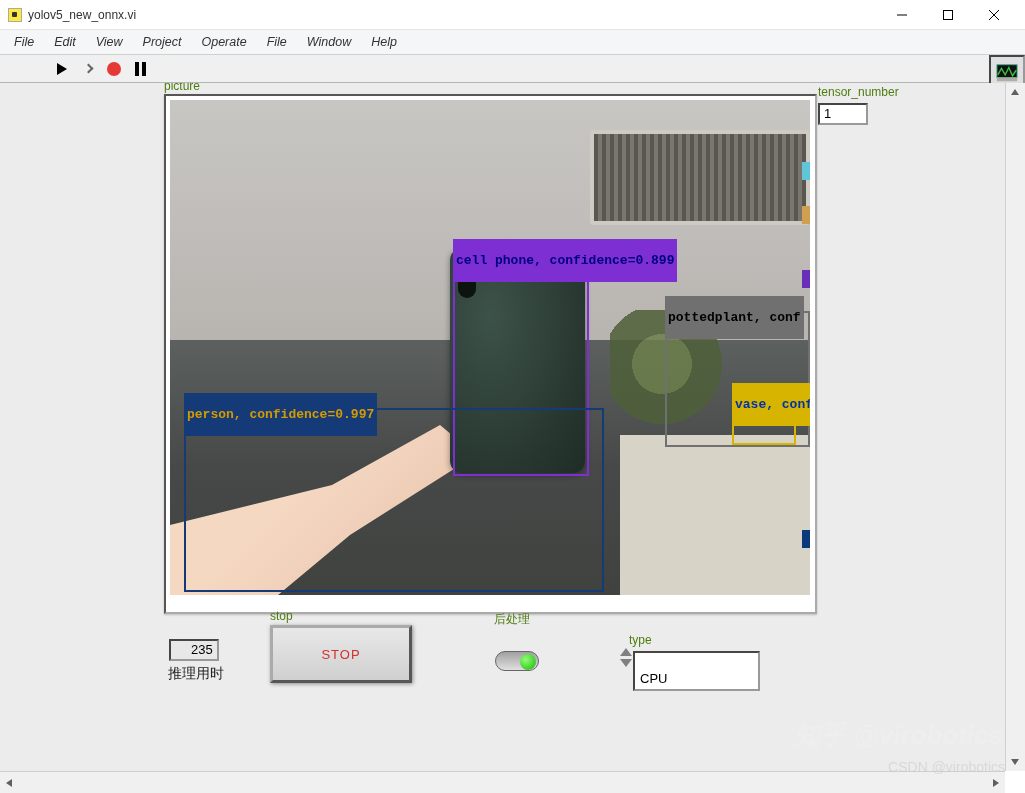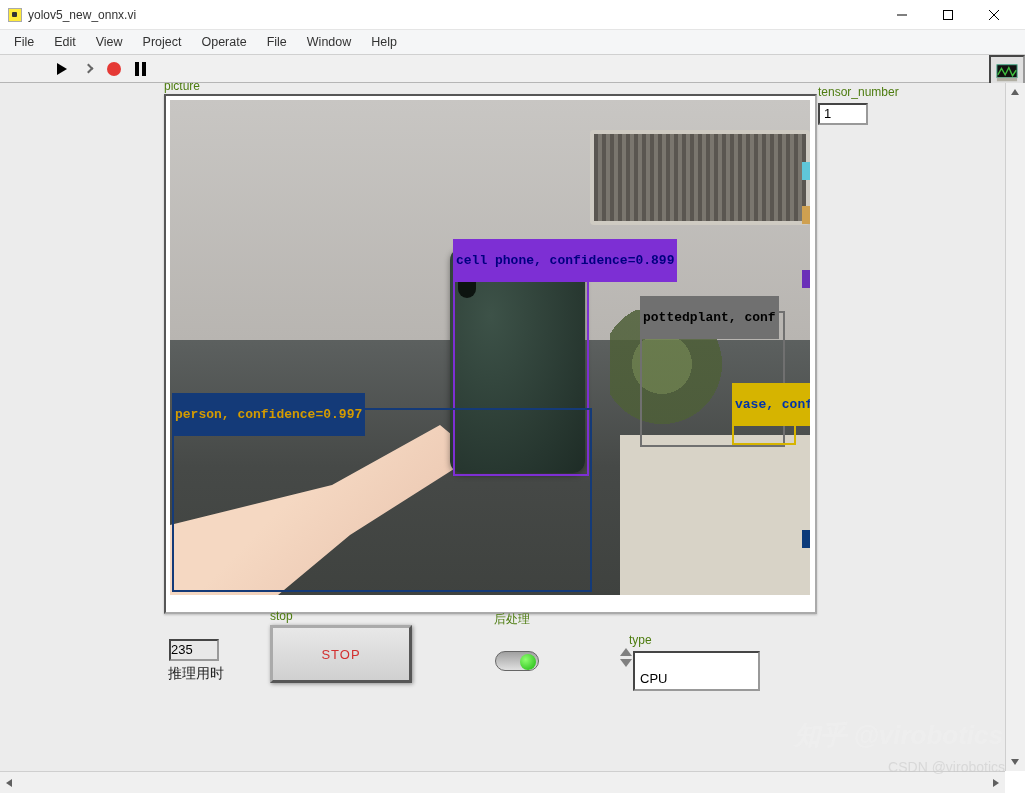--- a/index.html
+++ b/index.html
@@ -7,21 +7,21 @@
 
 .titlebar { height: 30px; display: flex; align-items: center; padding: 1px 8px; background: #fff; border-bottom: 1px solid #e5e5e5; }
 .titlebar .icon-lv { width: 14px; height: 14px; background: #ffeb3b; border: 1px solid #aaa; margin-right: 6px; position: relative; }
 .titlebar .icon-lv::after { content:""; position:absolute; left:3px; top:3px; width:5px; height:5px; background:#333; border-radius:1px; }
 .titlebar .title { font-size: 12px; color: #333; flex: 1; }
 .winbtns { display: flex; }
 .winbtn { width: 46px; height: 30px; display: flex; align-items: center; justify-content: center; color: #000; }
 .winbtn svg { width: 10px; height: 10px; }
 
 .menubar { height: 25px; background: #f5f6f7; border-bottom: 1px solid #d0d0d0; display: flex; align-items: center; padding: 0 4px; }
-.menubar .mitem { padding: 3px 10px; font-size: 12.5px; color: #333; }
+.menubar .mitem { padding: 3px 10px; font-size: 12.5px; color: #333; font-style: italic; }
 
 .toolbar { height: 28px; background: #f0f0f0; border-bottom: 1px solid #b5b5b5; display: flex; align-items: center; padding-left: 52px; position: relative; }
 .toolbar .tbtn { width: 20px; height: 20px; margin-right: 6px; display: flex; align-items: center; justify-content: center; }
 .toolbar .run-arrow { width:0; height:0; border-left: 10px solid #000; border-top: 6px solid transparent; border-bottom: 6px solid transparent; }
 .toolbar .cont-run { display: flex; }
 .toolbar .cont-run div { width: 7px; height: 7px; border: 2px solid #666; border-left: none; border-bottom: none; transform: rotate(45deg); }
 .toolbar .abort { width: 14px; height: 14px; background: #e53935; border-radius: 50%; }
 .toolbar .pause { display: flex; gap: 3px; }
 .toolbar .pause div { width: 4px; height: 14px; background: #000; }
 .toolbar .help { margin-left: auto; margin-right: 8px; width: 18px; height: 18px; background: #ffeb3b; border: 1px solid #b0a000; border-radius: 2px; display: flex; align-items: center; justify-content: center; font-size: 12px; font-weight: bold; color: #333; }
@@ -52,21 +52,21 @@
 .phone .btn { position:absolute; left:50%; top:20px; transform:translateX(-50%); width:20px; height:10px; background:#2a3a32; border-radius:4px; }
 
 .bbox { position: absolute; border: 2px solid; }
 .bbox .blabel { position:absolute; top:-17px; left:-2px; font-family: "Courier New", monospace; font-size: 13px; font-weight: bold; padding: 14px 3px; white-space: nowrap; }
 
 .side-chip { position:absolute; right:-4px; width:12px; height:18px; }
 
 .tensor-fld { position: absolute; left: 818px; top: 20px; width: 50px; height: 22px; background: #fff; border: 2px inset #999; padding: 1px 4px; font-size: 13px; }
 
 .inference-lbl { left: 168px; top: 534px; font-size: 14px; color: #222; margin-top: 48px; }
-.inference-fld { position: absolute; left: 169px; top: 556px; width: 50px; height: 22px; background: #e8e8e8; border: 2px inset #999; padding: 1px 0; font-size: 13px; }
+.inference-fld { position: absolute; left: 169px; top: 556px; width: 50px; height: 22px; background: #e8e8e8; border: 2px inset #999; padding: 1px 20px; font-size: 13px; }
 
 .stop-lbl { left: 270px; top: 526px; }
 .stop-btn { position: absolute; left: 270px; top: 542px; width: 142px; height: 58px; background: linear-gradient(#e8e8e8, #d0d0d0); border: 3px outset #aaa; display:flex; align-items:center; justify-content:center; color:#d32f2f; font-size:13px; letter-spacing: 1px; box-shadow: 1px 1px 4px rgba(0,0,0,0.4); }
 
 .postproc-lbl { left: 494px; top: 528px; font-size:12px; }
 .led { position:absolute; left:495px; top:568px; width:44px; height:20px; border-radius:10px; background: linear-gradient(#a0a0a0,#e0e0e0); border:1px solid #666; overflow:hidden; }
 .led .bulb { position:absolute; right:2px; top:2px; width:16px; height:16px; border-radius:50%; background: radial-gradient(circle at 35% 35%, #8fff70, #1ab50e); }
 
 .type-lbl { left: 629px; top: 550px; font-size:12px;text-align:right; }
 .type-fld { position:absolute; left: 633px; top: 568px; width: 127px; height: 22px; background:#fff; border: 2px inset #999; padding:18px 5px; font-size:13px; }
@@ -156,24 +156,24 @@
       <div class="plant"></div>
       <div class="arm"></div>
       <div class="phone">
           <div class="cam"></div>
           <div class="btn"></div>
         </div>
 
       <div class="bbox" style="left:283px; top:154px; width:136px; height:222px; border-color:#7d2fd4;">
         <div class="blabel" style="background:#7d2fd4; color:#000080;">cell phone, confidence=0.899</div>
       </div>
-      <div class="bbox" style="left:2px; top:308px; width:420px; height:184px; border-color:#143a78;">
+      <div class="bbox" style="left:14px; top:308px; width:420px; height:184px; border-color:#143a78;">
         <div class="blabel" style="background:#143a78; color:#d49b00;">person, confidence=0.997</div>
       </div>
-      <div class="bbox" style="left:470px; top:211px; width:145px; height:136px; border-color:#707070;">
+      <div class="bbox" style="left:495px; top:211px; width:145px; height:136px; border-color:#707070;">
         <div class="blabel" style="background:#707070; color:#000;">pottedplant, conf</div>
       </div>
       <div class="bbox" style="left:562px; top:298px; width:64px; height:47px; border-color:#d6b400;">
         <div class="blabel" style="background:#d6b400; color:#0033aa;">vase, conf</div>
       </div>
 
       <div class="side-chip" style="top:62px; background:#5fc6d9;"></div>
       <div class="side-chip" style="top:106px; background:#cfa050;"></div>
       <div class="side-chip" style="top:170px; background:#6a2fb8;"></div>
       <div class="side-chip" style="top:430px; background:#0b3a7a;"></div>

